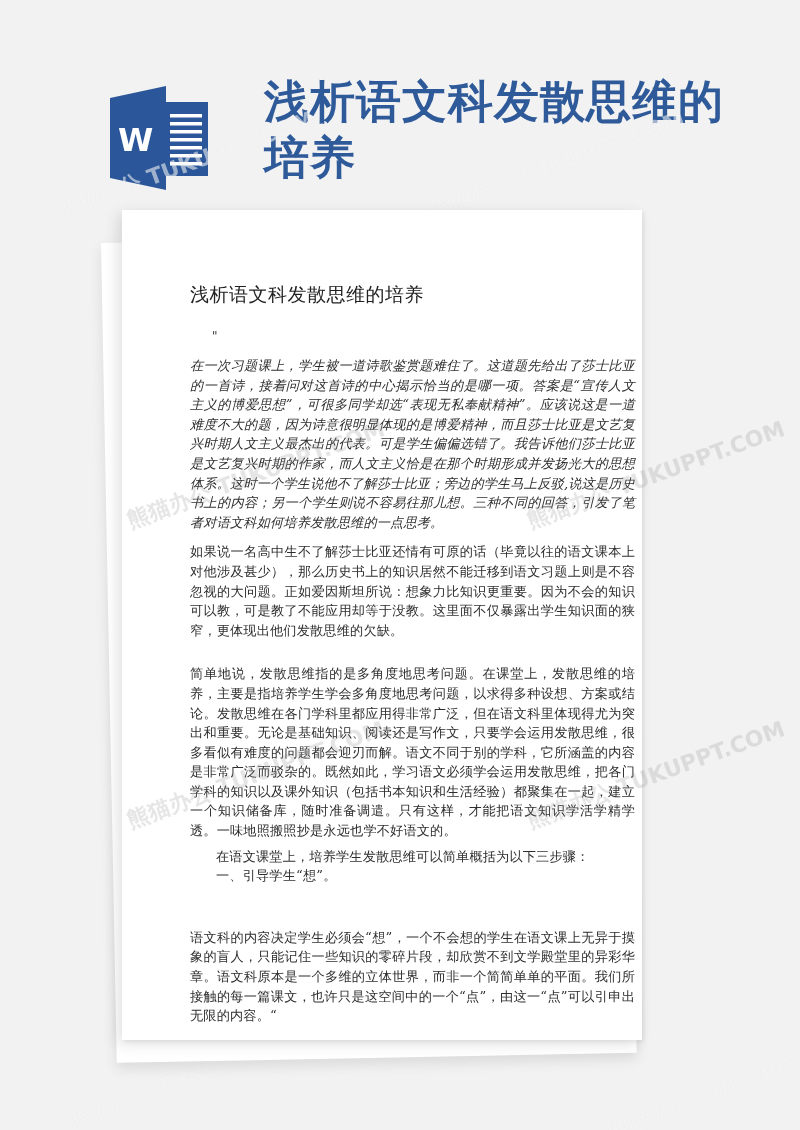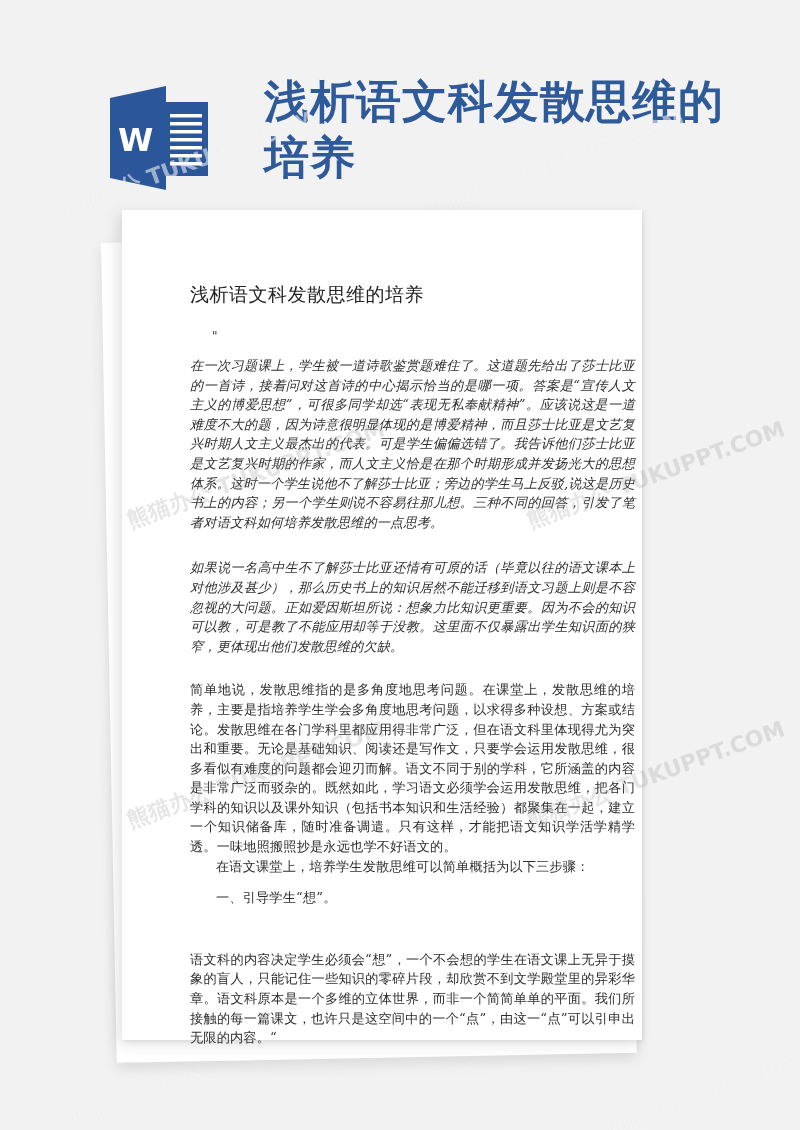--- a/index.html
+++ b/index.html
@@ -31,24 +31,24 @@
   .doc-title {
     font-family:"DejaVu Sans","Liberation Sans",sans-serif;
     font-size:19px; color:#222; margin:0 0 22px 0; letter-spacing:0.5px;
   }
   .quote-mark { font-size:12px; margin-left:22px; height:14px; line-height:14px; }
   .para {
     font-size:13.2px; line-height:19.6px; margin:0; text-align:justify;
     letter-spacing:0.15px; color:#2e2e2e;
   }
   .p1 { margin-top:12px;font-style:italic; }
-  .p2 { margin-top:26px;font-style:italic; }
+  .p2 { margin-top:10px; }
   .p3 { margin-top:24px; }
-  .p4 { margin-top:0; text-indent:26px; }
-  .p5 { margin-top:12px; text-indent:26px; }
+  .p4 { margin-top:6px; text-indent:26px; }
+  .p5 { margin-top:0; text-indent:26px; }
   .p6 { margin-top:42px; }
   .watermark {
     position:absolute; color:rgba(255,255,255,0.55);
     font-family:"DejaVu Sans","Liberation Sans",sans-serif; font-weight:bold;
     font-size:22px; transform:rotate(-20deg); white-space:nowrap;
     text-shadow:0 0 1px rgba(0,0,0,0.06);
     pointer-events:none;
   }
   .wm-in { color:rgba(180,180,180,0.18); }
 </style>

